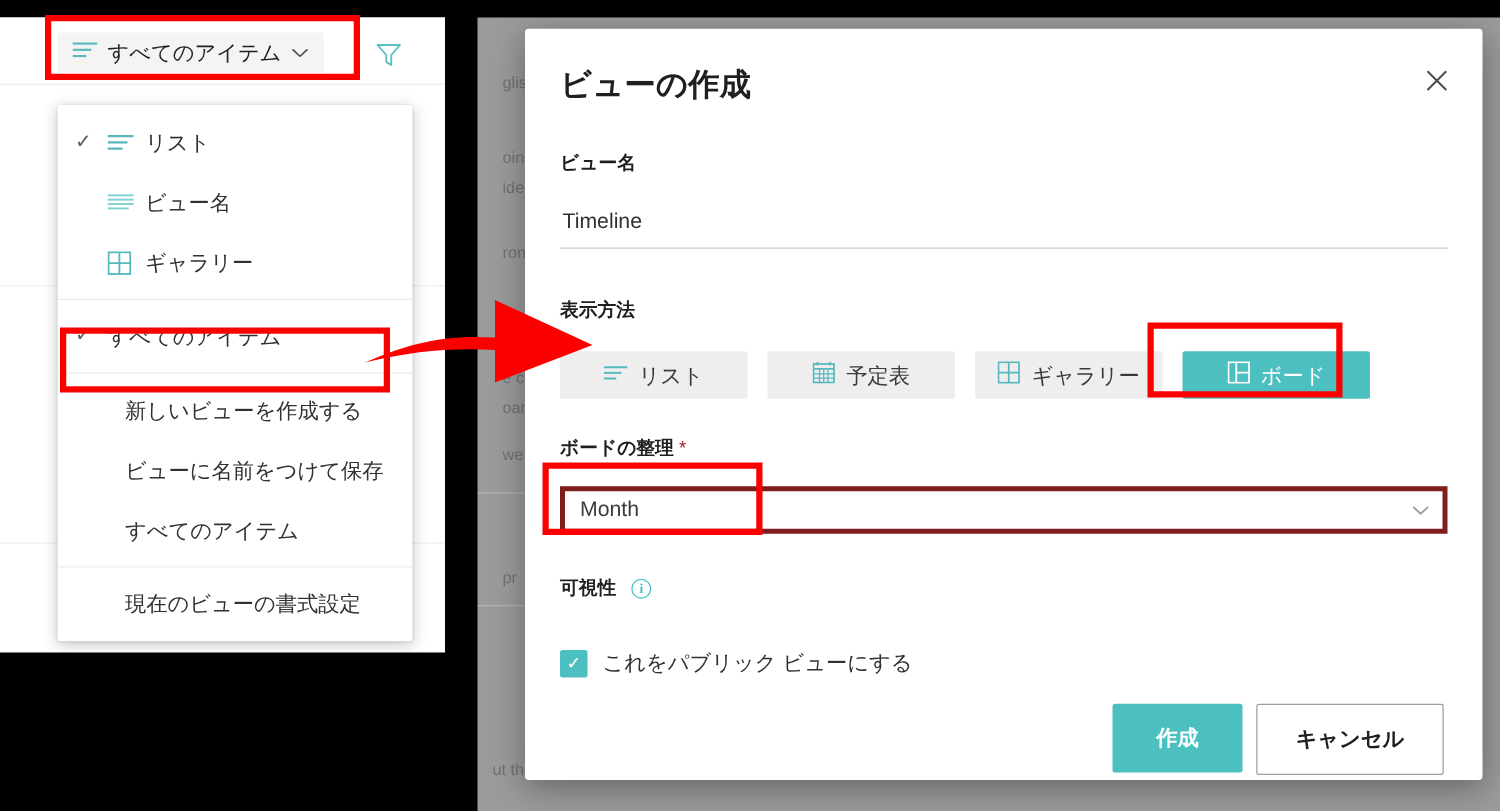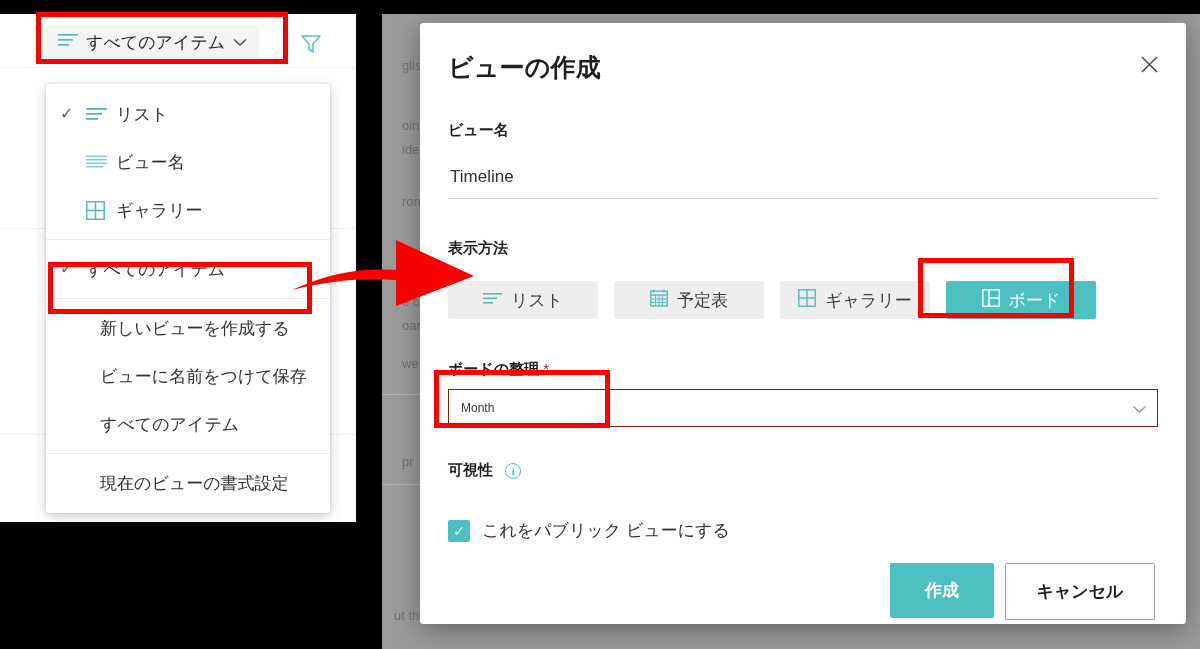--- a/index.html
+++ b/index.html
@@ -139,25 +139,25 @@
     cursor: pointer;
   }
   .pill .pill-label { color: #3a3a3a; }
   .pill.selected { background: #4cc0c0; }
   .pill.selected .pill-label { color: #ffffff; }
 
   
   .select-box {
     position: absolute; left: 28px; top: 366px;
     width: 710px; height: 38px;
-    border: 1px solid #7f1d1d;
+    border: 4px solid #7f1d1d;
     background: #ffffff;
     display: flex; align-items: center;
     padding: 0 10px 0 12px;
-    font-size: 12px; color: #323130;
+    font-size: 17px; color: #323130;
     cursor: pointer;
   }
   .select-box .sel-value { flex: 1; color: #3b3a39; }
   .select-box .sel-chev { color: #9a9a9a; font-size: 15px; }
 
   
   .info-icon {
     display: inline-flex; align-items: center; justify-content: center;
     width: 16px; height: 16px; border-radius: 50%;
     border: 1.4px solid #4cc0c0; color: #4cc0c0;
@@ -382,21 +382,21 @@
           <svg width="18" height="18" viewBox="0 0 18 18">
             <rect x="0.8" y="0.8" width="16.4" height="16.4" fill="none" stroke="#ffffff" stroke-width="1.4"></rect>
             <line x1="7" y1="0.8" x2="7" y2="17.2" stroke="#ffffff" stroke-width="1.4"></line>
             <line x1="7" y1="9" x2="17.2" y2="9" stroke="#ffffff" stroke-width="1.4"></line>
           </svg>
         </span>
         <span class="pill-label">ボード</span>
       </div>
     </div>
 
-    <div class="field-label" style="left:28px; top:326px;margin-top:11px;">
+    <div class="field-label" style="left:28px; top:326px;">
       <span>ボードの整理</span>
       <span class="req-star">*</span>
     </div>
 
     <div class="select-box">
       <span class="sel-value">Month</span>
       <span class="sel-chev">
         <svg width="15" height="9" viewBox="0 0 15 9">
             <path d="M1.5 1.5 L7.5 7 L13.5 1.5" stroke="#9a9a9a" stroke-width="1.4" fill="none"></path>
           </svg>

